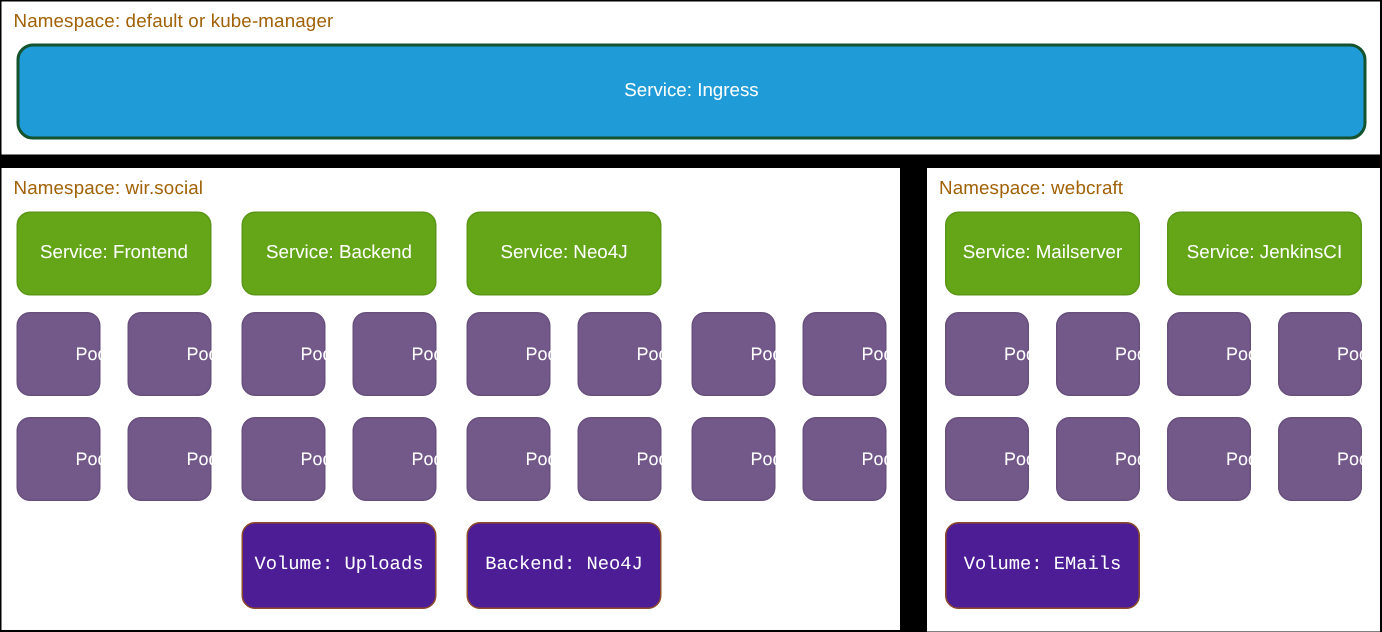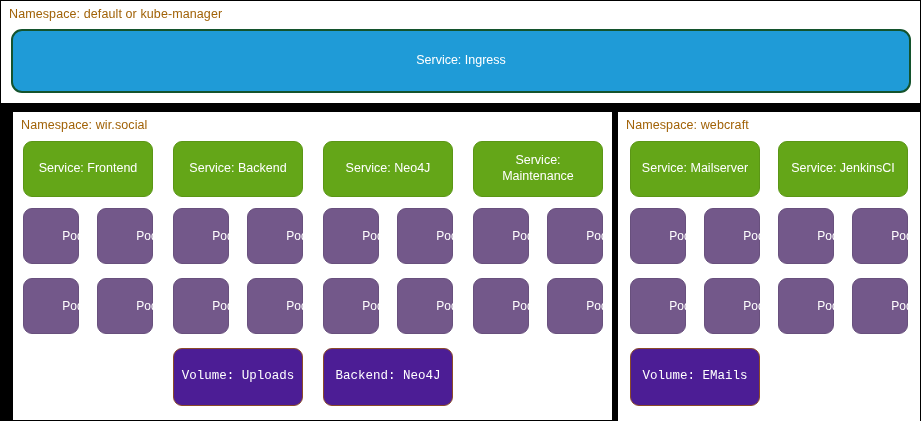--- a/index.html
+++ b/index.html
@@ -22,21 +22,21 @@
   }
 
   
   .ns-panel {
     position: absolute;
     background: #ffffff;
     box-sizing: border-box;
   }
 
   #ns-ingress       { left: 1px;   top: 1px;   width: 919px; height: 102px; }
-  #ns-wirsocial     { left: 13px;   top: 112px; width: 599px; height: 308px; }
+  #ns-wirsocial     { left: 1px;   top: 112px; width: 599px; height: 308px; }
   #ns-webcraft      { left: 618px; top: 112px; width: 302px; height: 372px; }
 
   .ns-label {
     position: absolute;
     left: 8px;
     top: 6px;
     font-size: 12.5px;
     color: #a16207;
     white-space: nowrap;
     letter-spacing: 0.1px;
@@ -131,21 +131,20 @@
     <div class="node pod pod-r2 w-c2 pod-b">Pod</div>
     <div class="node volume vol-row w-c2">Volume: Uploads</div>
 
     <div class="node service svc-row w-c3">Service: Neo4J</div>
     <div class="node pod pod-r1 w-c3">Pod</div>
     <div class="node pod pod-r1 w-c3 pod-b">Pod</div>
     <div class="node pod pod-r2 w-c3">Pod</div>
     <div class="node pod pod-r2 w-c3 pod-b">Pod</div>
     <div class="node volume vol-row w-c3">Backend: Neo4J</div>
 
-    <div class="node service svc-row w-c4">Service: Maintenance</div>
     <div class="node pod pod-r1 w-c4">Pod</div>
     <div class="node pod pod-r1 w-c4 pod-b">Pod</div>
     <div class="node pod pod-r2 w-c4">Pod</div>
     <div class="node pod pod-r2 w-c4 pod-b">Pod</div>
   </div>
 
   <div class="ns-panel" id="ns-webcraft">
     <div class="ns-label">Namespace: webcraft</div>
 
     <div class="node service svc-row k-c1">Service: Mailserver</div>

